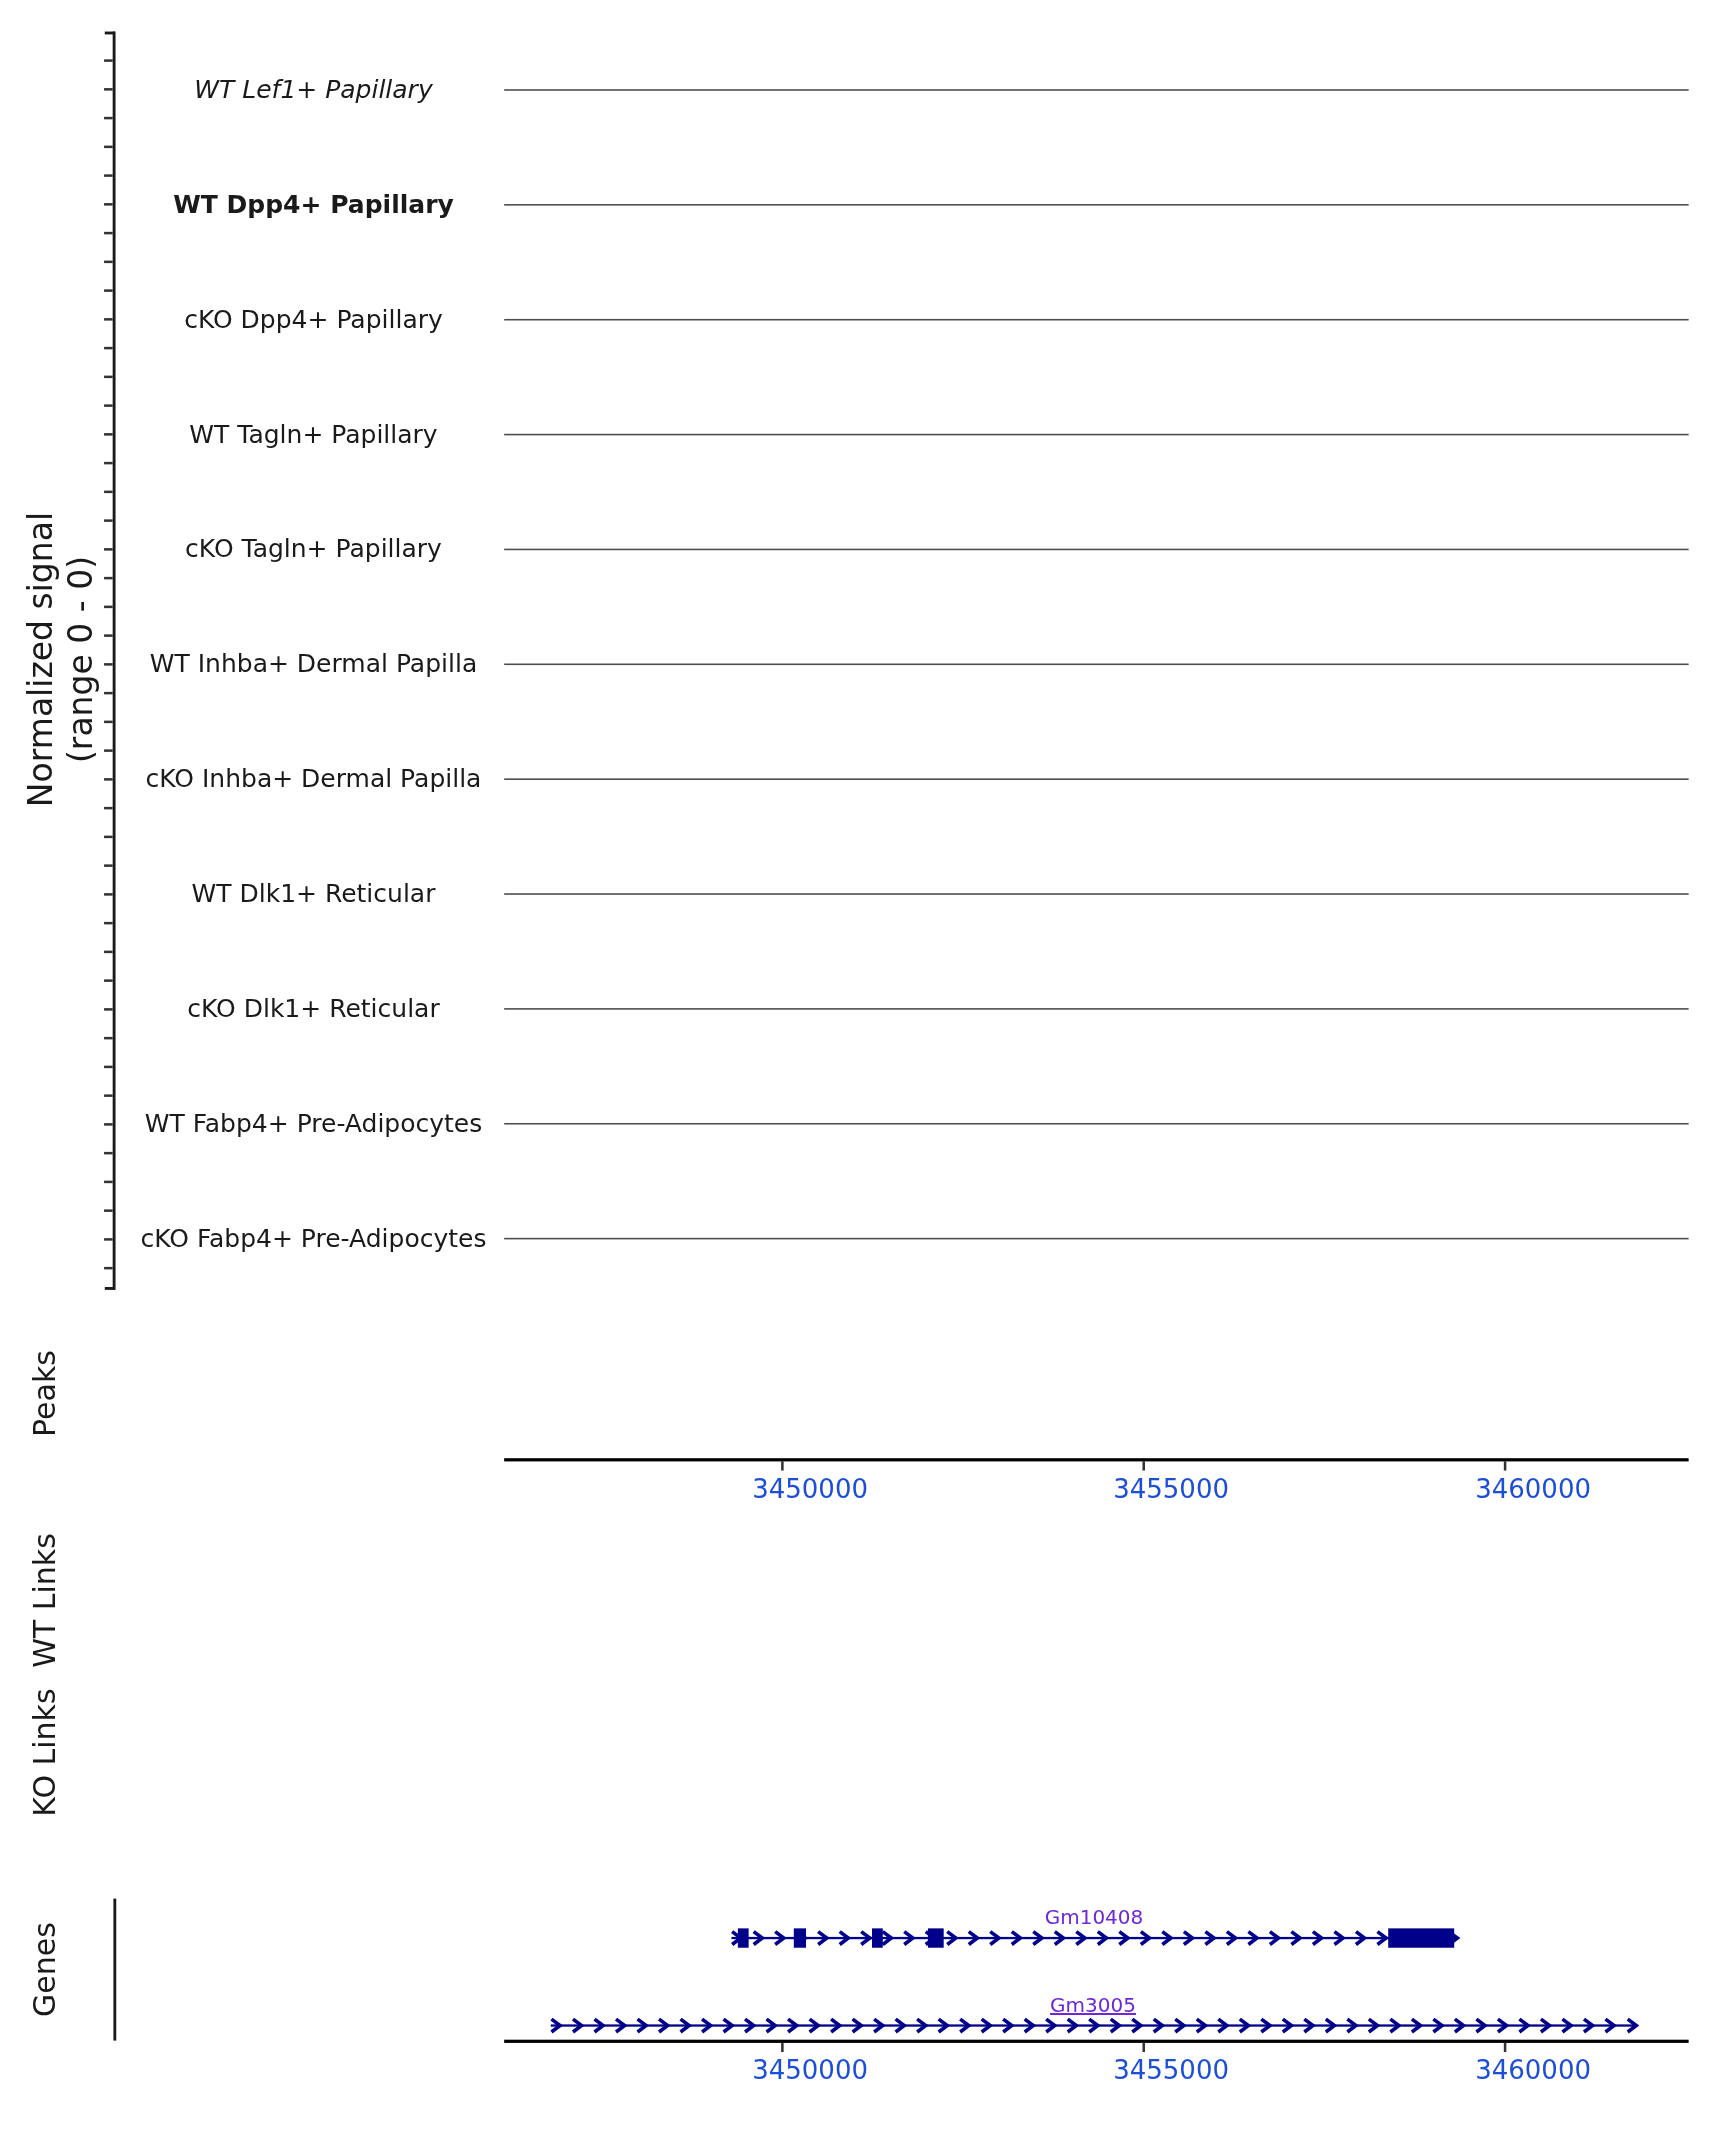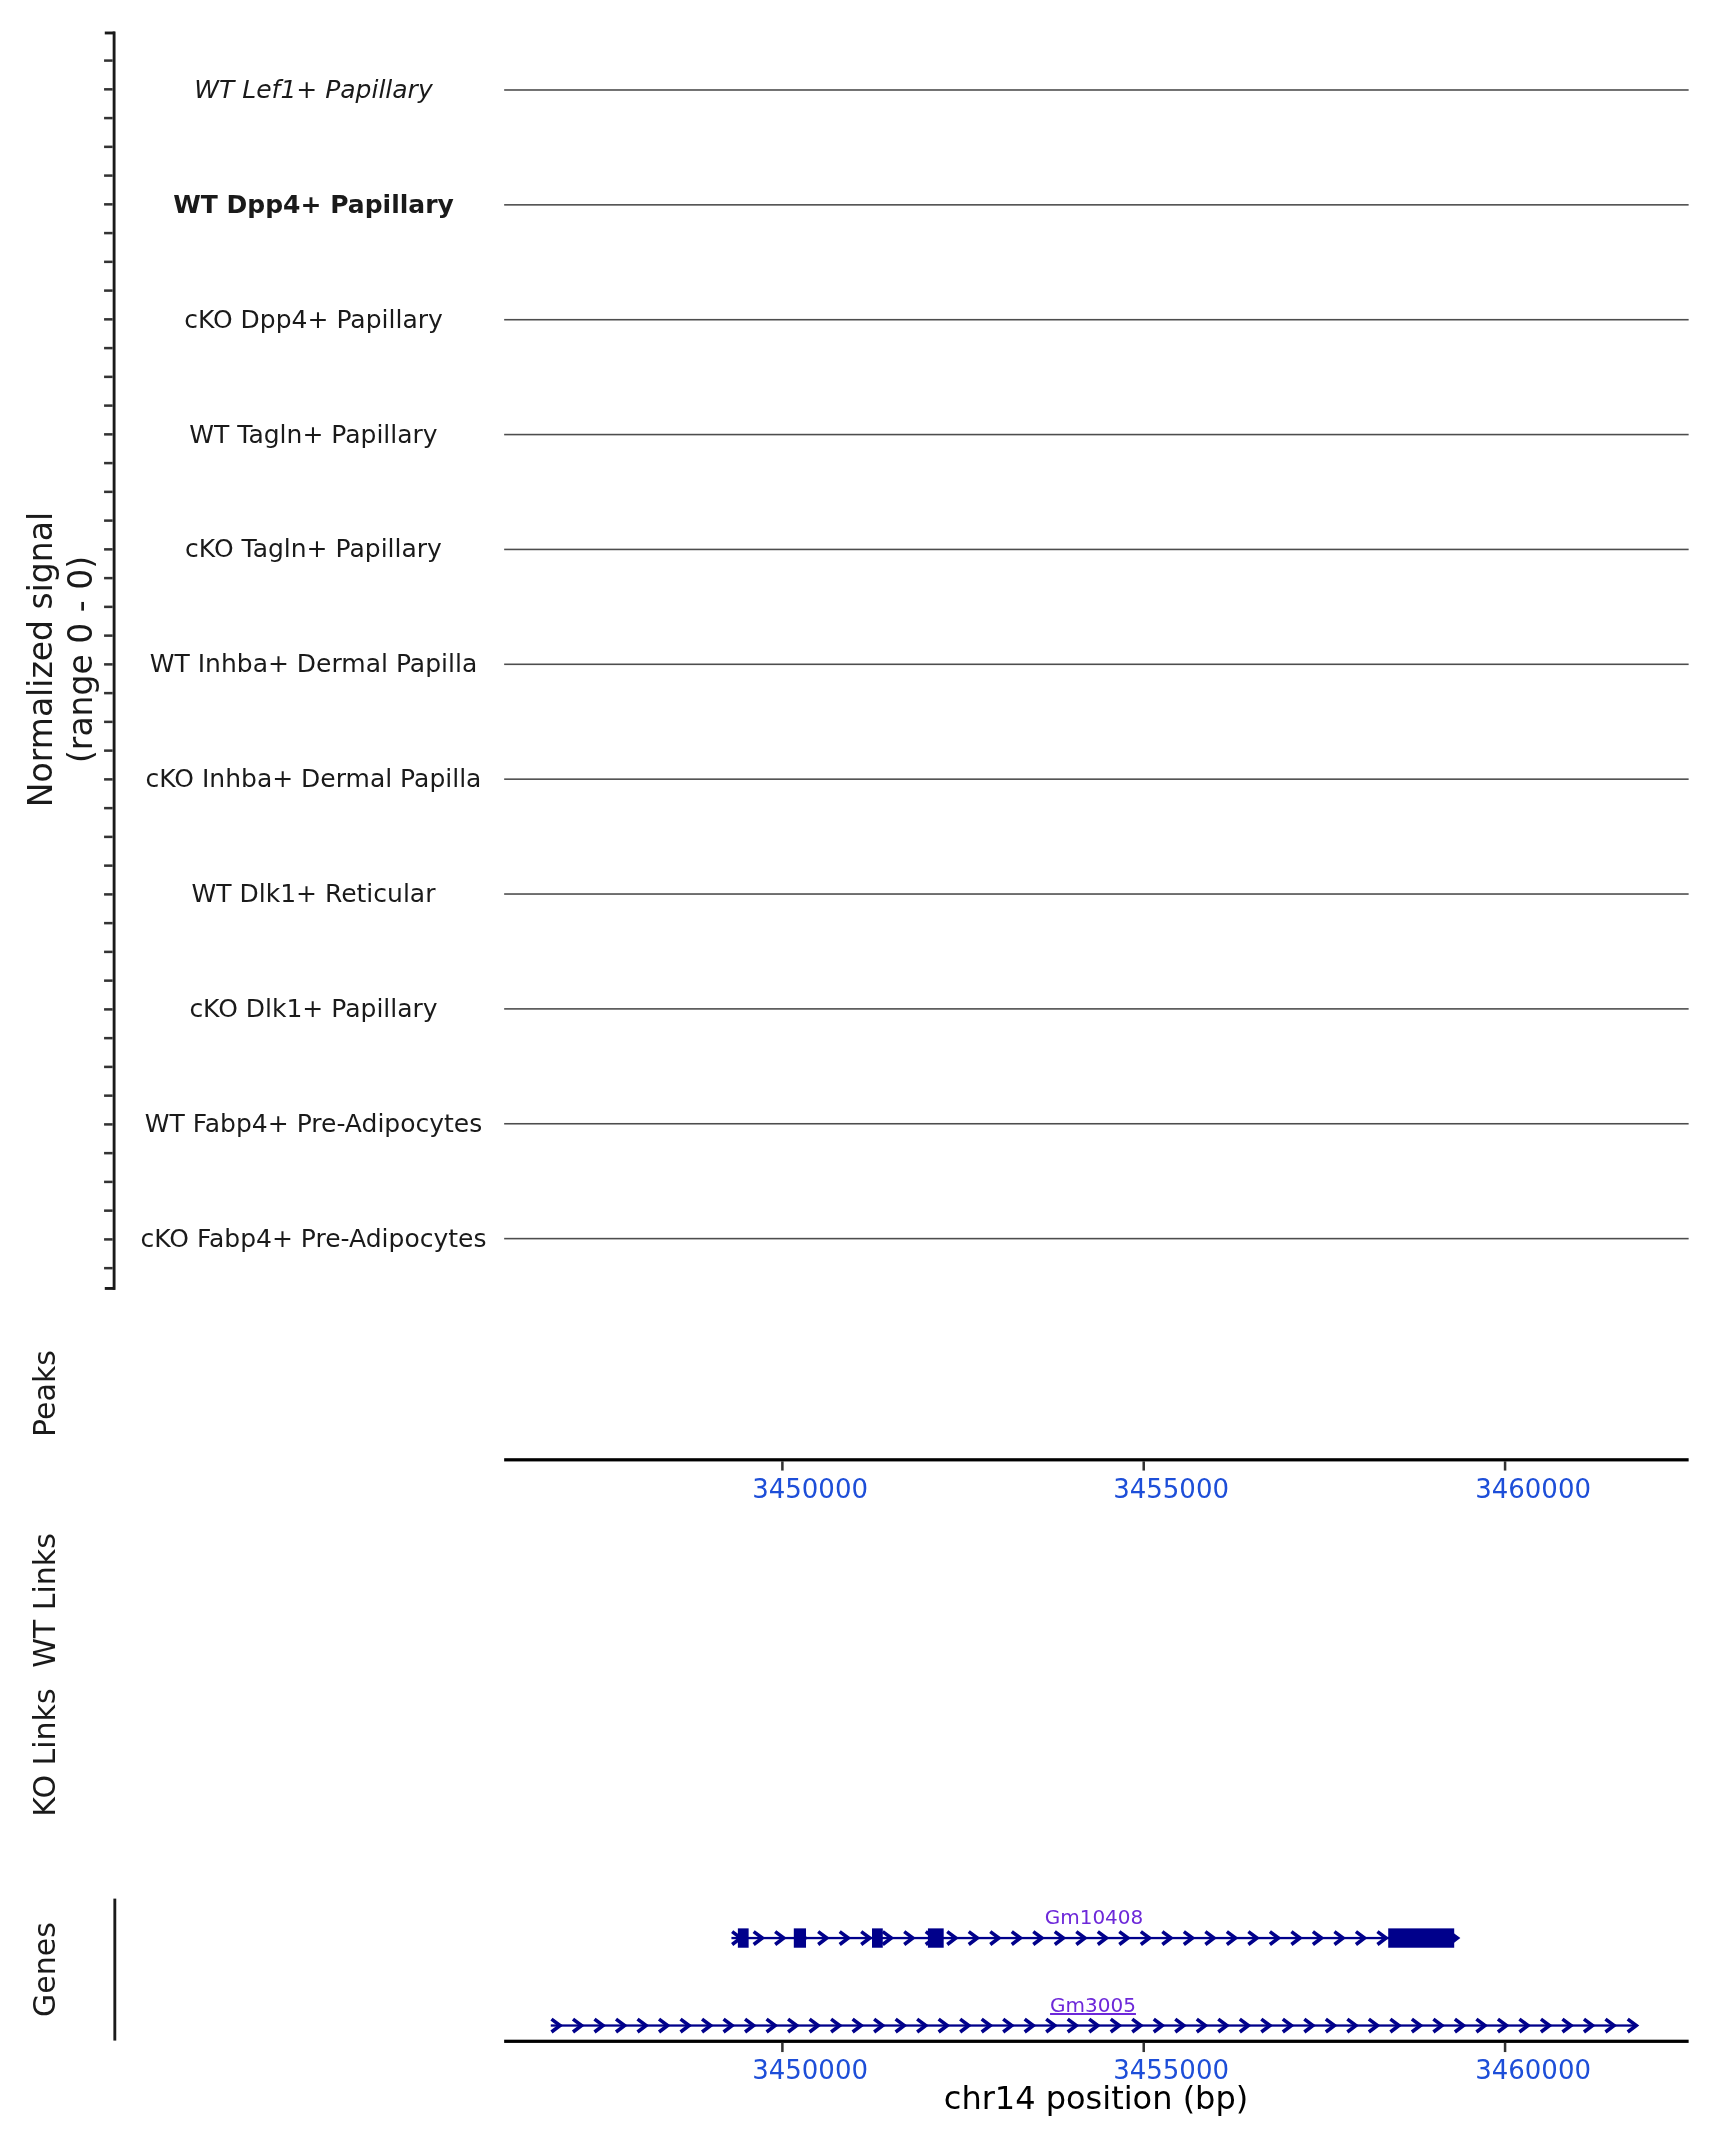--- a/index.html
+++ b/index.html
@@ -194,34 +194,33 @@
 
   <div id="track-labels">
       <div class="lbl track-label" style="left: 70px; top: 72px; font-style: italic;">WT Lef1+ Papillary</div>
       <div class="lbl track-label" style="left: 70px; top: 187px; font-weight: bold;">WT Dpp4+ Papillary</div>
       <div class="lbl track-label" style="left: 70px; top: 302px;">cKO Dpp4+ Papillary</div>
       <div class="lbl track-label" style="left: 70px; top: 417px;">WT Tagln+ Papillary</div>
       <div class="lbl track-label" style="left: 70px; top: 531px;">cKO Tagln+ Papillary</div>
       <div class="lbl track-label" style="left: 70px; top: 646px;">WT Inhba+ Dermal Papilla</div>
       <div class="lbl track-label" style="left: 70px; top: 761px;">cKO Inhba+ Dermal Papilla</div>
       <div class="lbl track-label" style="left: 70px; top: 876px;">WT Dlk1+ Reticular</div>
-      <div class="lbl track-label" style="left: 70px; top: 991px;">cKO Dlk1+ Papillary</div>
+      <div class="lbl track-label" style="left: 70px; top: 991px;">cKO Dlk1+ Reticular</div>
       <div class="lbl track-label" style="left: 70px; top: 1106px;">WT Fabp4+ Pre-Adipocytes</div>
       <div class="lbl track-label" style="left: 70px; top: 1221px;">cKO Fabp4+ Pre-Adipocytes</div>
     </div>
   <div id="ticklabels-top">
       <div class="lbl tick-label" style="left: 696px; top: 1473px;">3450000</div>
       <div class="lbl tick-label" style="left: 1057px; top: 1473px;">3455000</div>
       <div class="lbl tick-label" style="left: 1419px; top: 1473px;">3460000</div>
     </div>
   <div id="ticklabels-bottom">
       <div class="lbl tick-label" style="left: 696px; top: 2054px;">3450000</div>
       <div class="lbl tick-label" style="left: 1057px; top: 2054px;">3455000</div>
       <div class="lbl tick-label" style="left: 1419px; top: 2054px;">3460000</div>
     </div>
   <div id="gene-labels">
       <div class="lbl gene-label" style="left: 965px; top: 1904px;">Gm10408</div>
       <div class="lbl gene-label" style="left: 964px; top: 1992px; text-decoration: underline;">Gm3005</div>
     </div>
 
-  <div class="x-axis-label" style="left:845px;top:2078px;">chr14 position (bp)</div>
 </div>
 
 
 </body></html>

